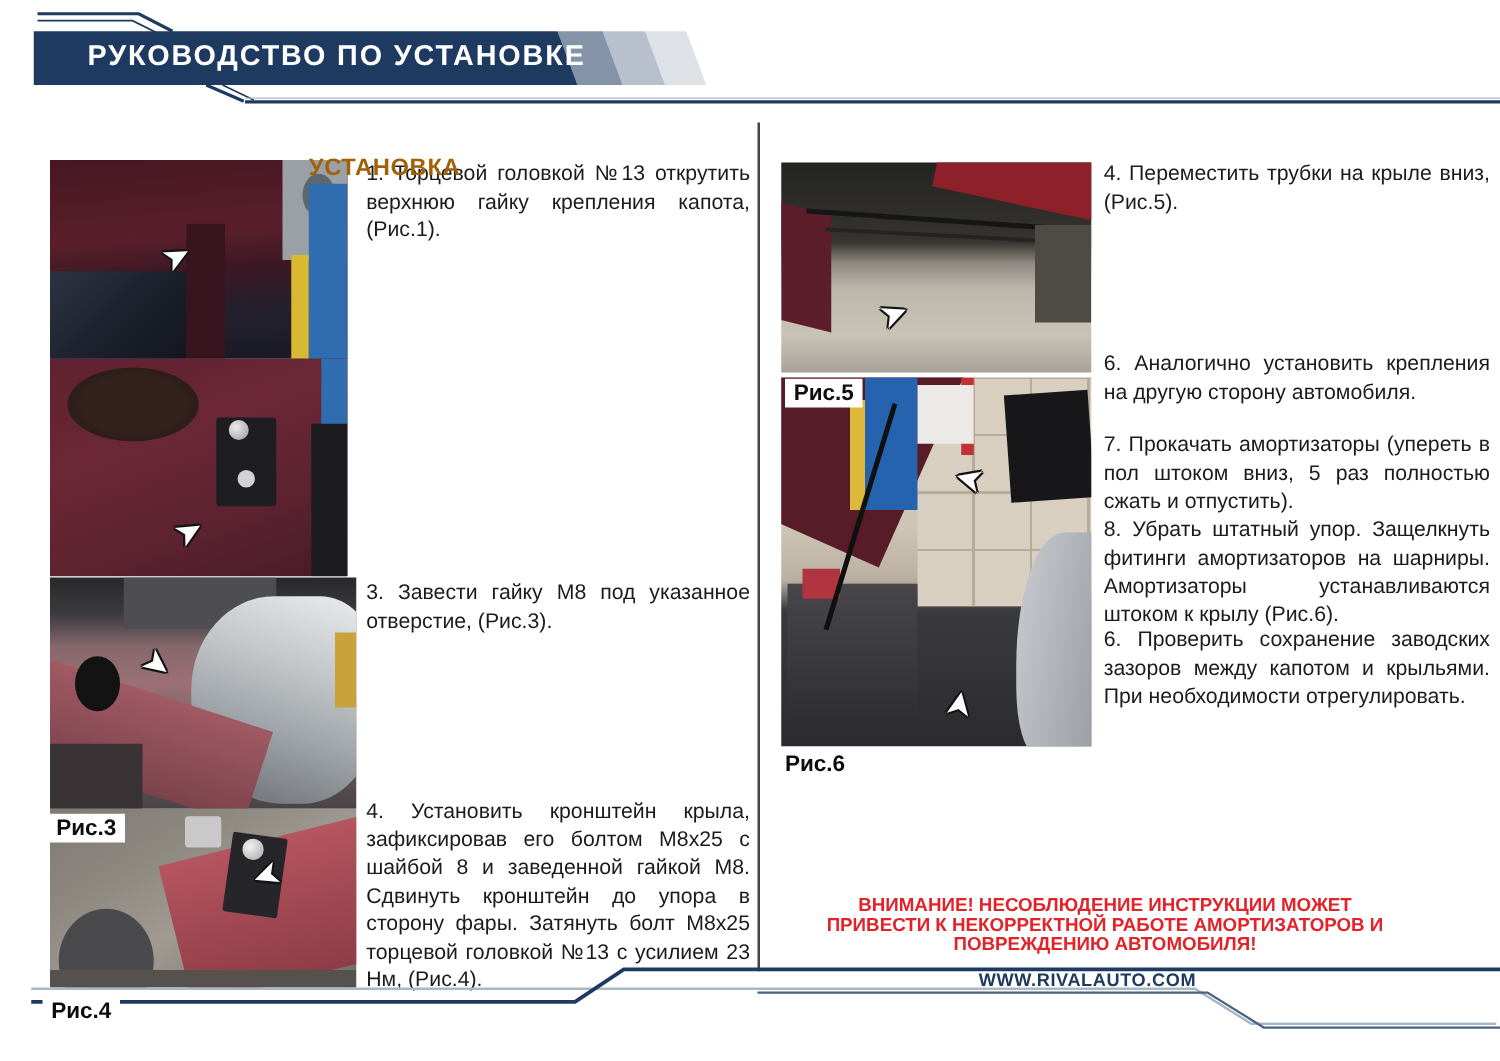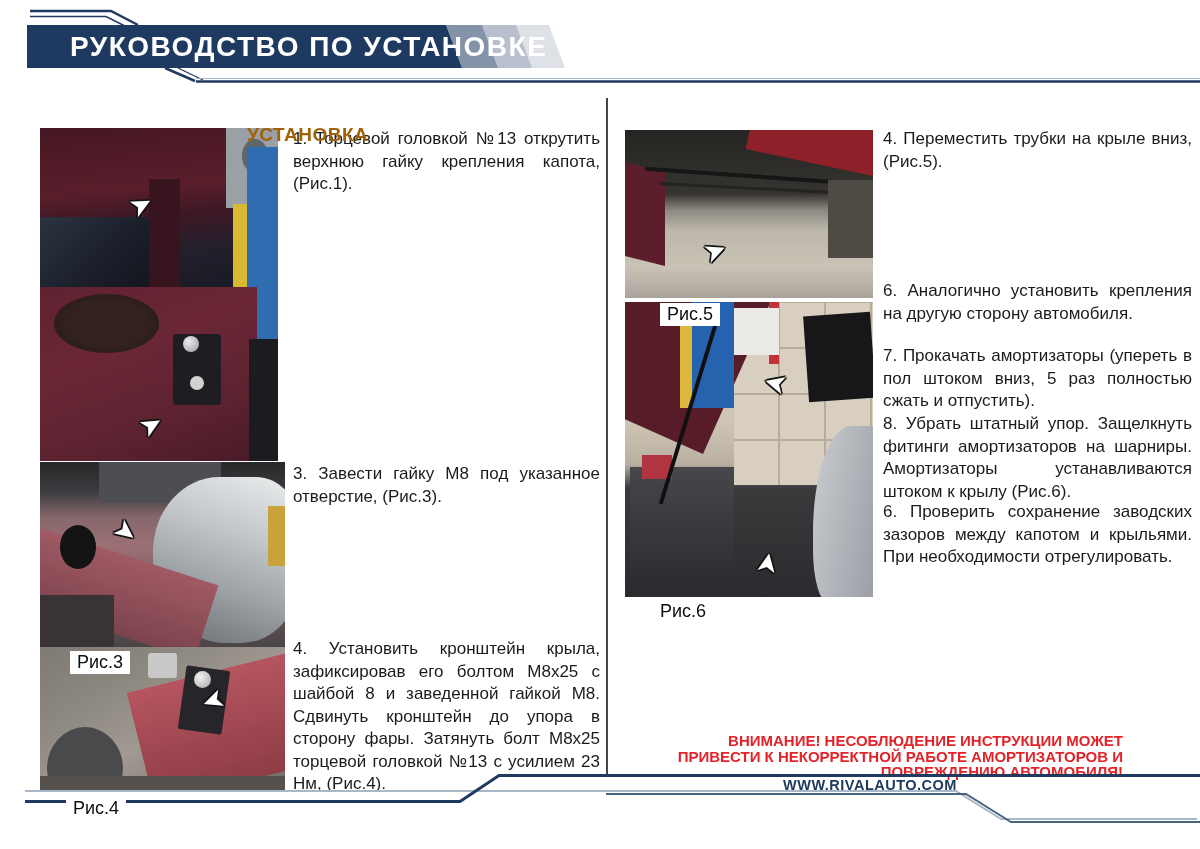--- a/index.html
+++ b/index.html
@@ -2,21 +2,21 @@
 <html style="--banner_navy: #1f3a60; --warning_red: #e2242a; --text_dark: #1b1b1b; --line_light: #a9b8c6;"><head>
 <meta charset="utf-8">
 <style>
   html,body{margin:0;padding:0;background:#fff;}
   .page{position:relative;width:1200px;height:849px;background:#ffffff;
         font-family:"Liberation Sans",sans-serif;overflow:hidden;}
   svg{display:block;}
 
   
   .hdr-svg{position:absolute;left:0;top:0;}
-  .header-title{position:absolute;left:70px;top:31px;font-size:28px;font-weight:bold;
+  .header-title{position:absolute;left:70px;top:31px;font-size:23px;font-weight:bold;
                 color:#ffffff;letter-spacing:1.5px;white-space:nowrap;}
 
   
   .divider{position:absolute;left:606px;top:98px;width:2px;height:679px;background:#454545;}
 
   
   .section-title{position:absolute;left:247px;top:124px;font-size:19px;font-weight:bold;
                  color:#a16207;letter-spacing:.5px;z-index:6;}
   .step{position:absolute;margin:0;width:307px;font-size:17px;line-height:22.5px;
         text-align:justify;color:var(--text_dark,#1b1b1b);}
@@ -25,29 +25,29 @@
   .s2{left:293px;top:287px;}
   .s3{left:293px;top:463px;}
   .s4{left:293px;top:638px;}
   .s5{top:128px;}
   .s6{top:280px;}
   .s7{top:345px;}
   .s8{top:413px;}
   .s9{top:501px;}
 
   
-  .warning{position:absolute;left:645px;top:717px;width:478px;text-align:right;
-           font-weight:bold;font-size:15px;line-height:15.5px;color:var(--warning_red,#e2242a);margin-top:16px;}
+  .warning{position:absolute;left:645px;top:717px;width:478px;text-align:center;
+           font-weight:bold;font-size:15px;line-height:15.5px;color:var(--warning_red,#e2242a);}
   .ftr-svg{position:absolute;left:0;top:760px;}
   .website{position:absolute;left:770px;top:777px;width:200px;text-align:center;
            font-weight:bold;font-size:14.5px;line-height:16px;color:var(--banner_navy,#1f3a60);
            letter-spacing:.5px;}
 
   
-  .figlabel{position:absolute;font-weight:normal;font-size:18px;color:#0d0d0d;z-index:5;white-space:nowrap;margin-left:32px;}
+  .figlabel{position:absolute;font-weight:bold;font-size:18px;color:#0d0d0d;z-index:5;white-space:nowrap;}
   .figlabel.bg{background:#ffffff;padding:1px 7px;}
 
   
   .photo{position:absolute;overflow:hidden;background:#777;}
   .photo .sh{position:absolute;}
   .arrow{position:absolute;font-size:27px;line-height:1;color:#ffffff;z-index:4;
          text-shadow:-2px 0 0 #141414,2px 0 0 #141414,0 -2px 0 #141414,0 2px 0 #141414,
                      -1px -1px 0 #141414,1px 1px 0 #141414,-1px 1px 0 #141414,1px -1px 0 #141414;}
 
   .ph1{left:40px;top:128px;width:238px;height:159px;

